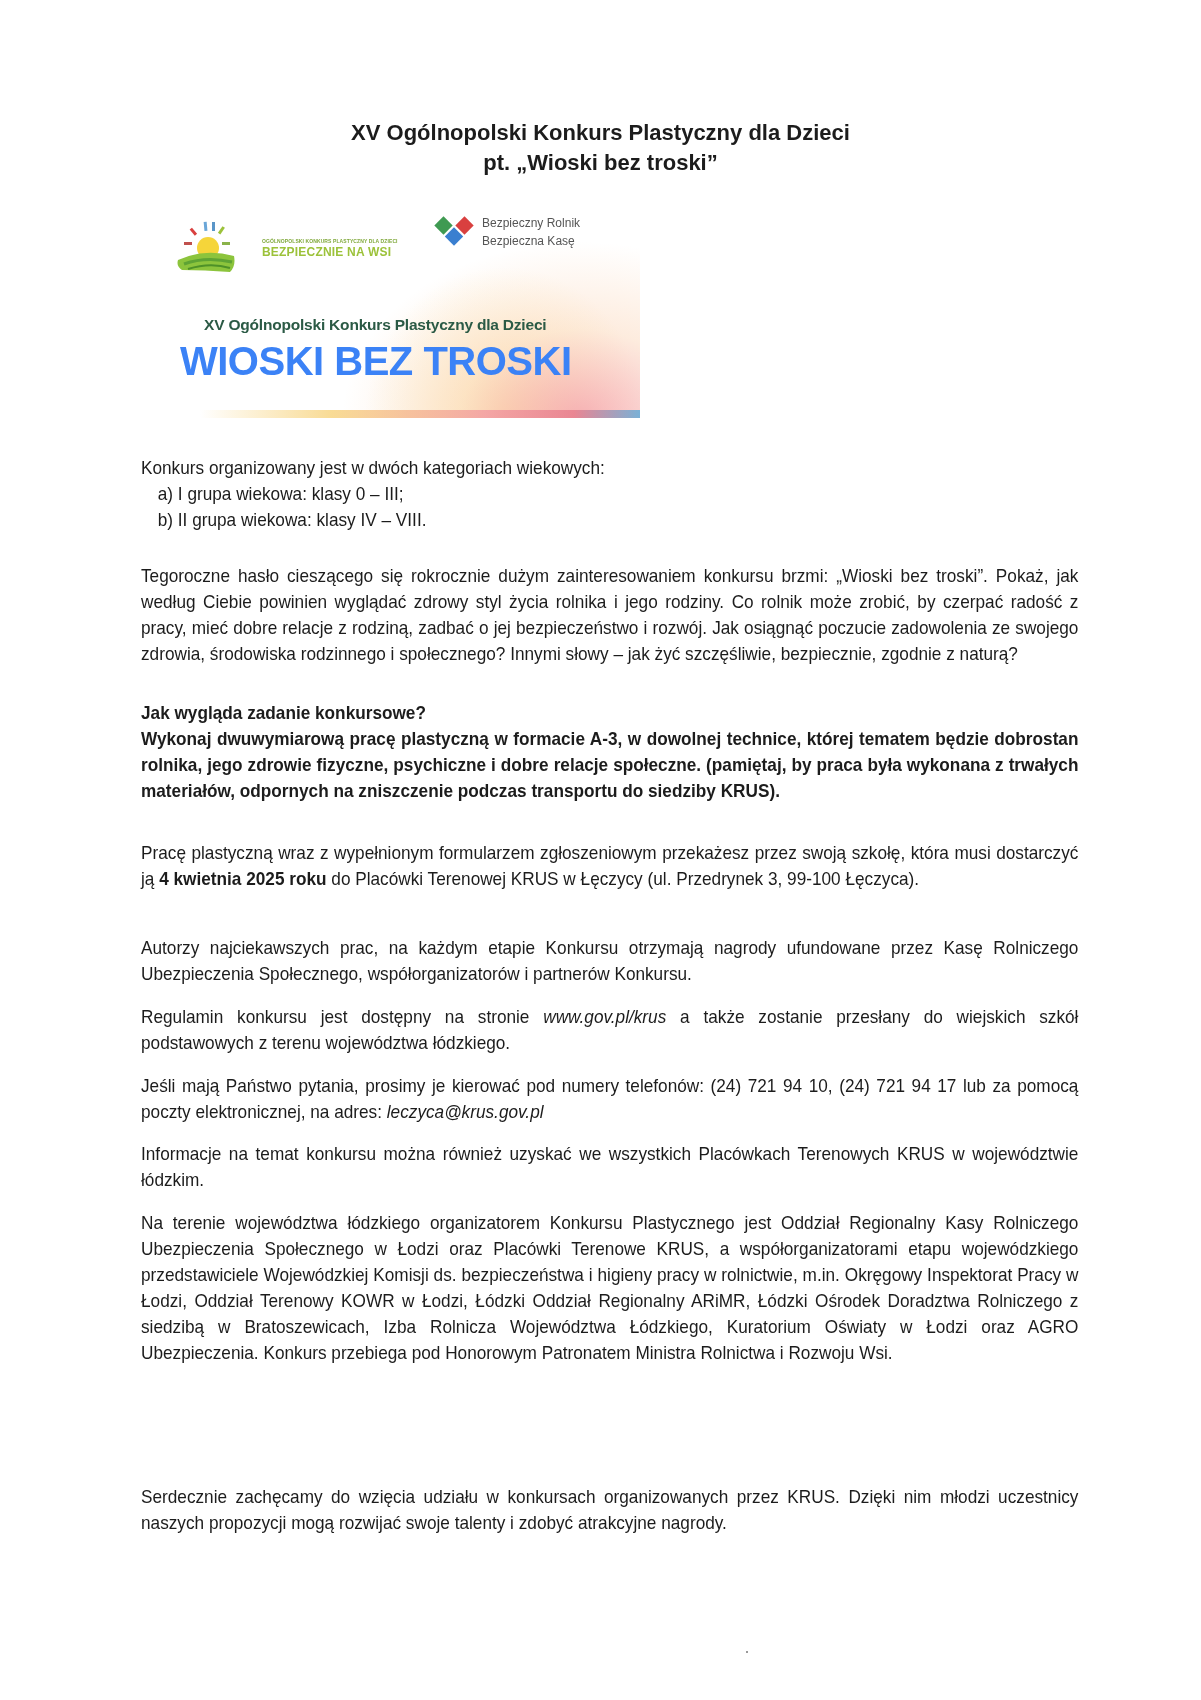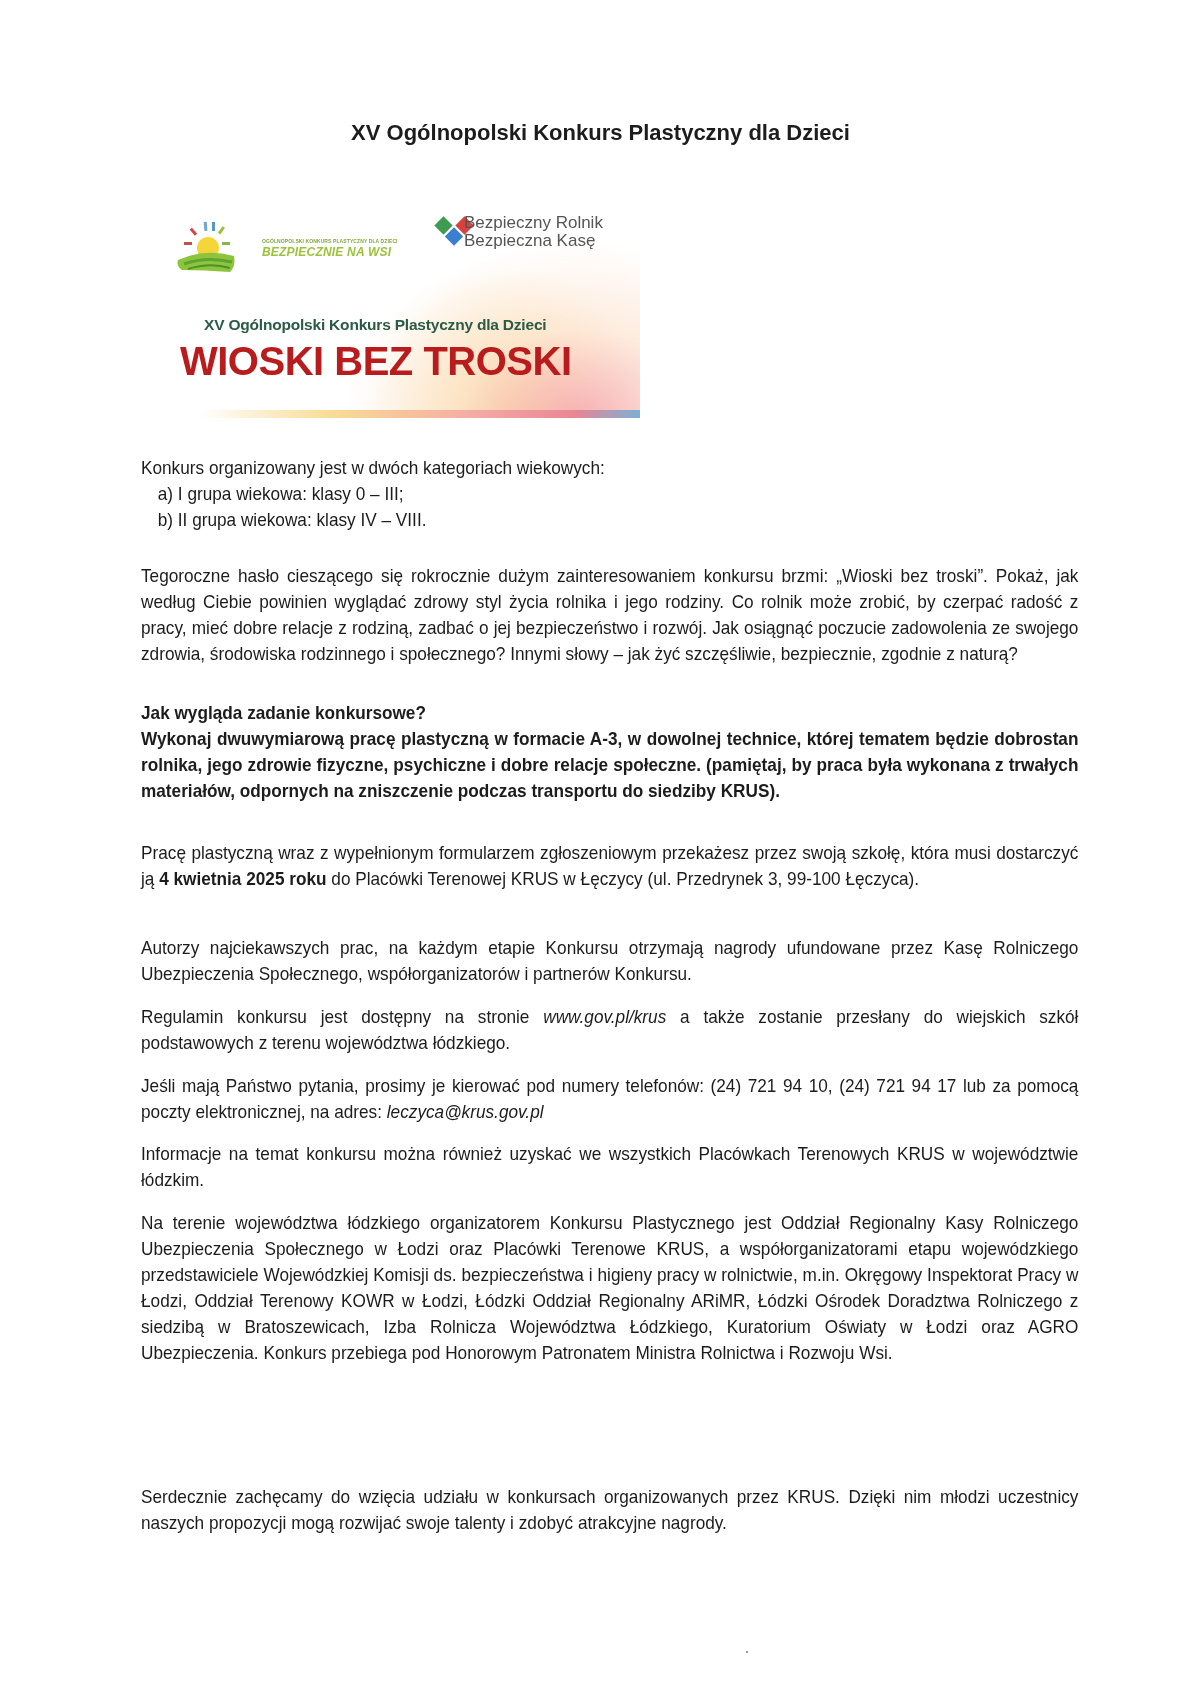--- a/index.html
+++ b/index.html
@@ -68,54 +68,53 @@
       font-weight: bold;
       color: #7fa83a;
       letter-spacing: 0.1px;
       white-space: nowrap;
     }
     .logo-left .big-text {
       position: absolute;
       left: 88px; top: 25px;
       font-size: 12px;
       font-weight: bold;
-      font-style: italic;
       color: #9cc23a;
       white-space: nowrap;
       letter-spacing: 0.2px;
     }
     .logo-right {
       position: absolute;
       left: 272px; top: 12px;
       width: 200px; height: 40px;
     }
     .logo-right svg { position: absolute; left: 0; top: 0; }
     .logo-right .txt {
       position: absolute;
-      left: 32px; top: 2px;
-      font-size: 17px;
+      left: 50px; top: 2px;
+      font-size: 12px;
       line-height: 18px;
       color: #555555;
       white-space: nowrap;
     }
     .banner-sub {
       position: absolute;
       left: 44px; top: 116px;
       font-size: 15.5px;
       font-weight: bold;
       color: #2b5a45;
       white-space: nowrap;
       letter-spacing: -0.2px;
     }
     .banner-main {
       position: absolute;
       left: 20px; top: 136px;
       font-size: 40px;
       font-weight: bold;
-      color: #b91c1c;
+      color: #3b82f6;
       white-space: nowrap;
       letter-spacing: -0.5px;
       line-height: 50px;
     }
     
     .side-text {
       position: absolute;
       left: 688px;
       top: 217px;
       width: 392px;
@@ -161,20 +160,21 @@
       background: #999;
     }
   </style>
 </head>
 <body>
 
 <div class="page">
 
   <div class="title">
     <div>XV Ogólnopolski Konkurs Plastyczny dla Dzieci</div>
+    <div>pt. „Wioski bez troski”</div>
   </div>
 
   <div class="banner">
     <div class="banner-bg"></div>
     <div class="banner-bottom"></div>
 
     <div class="logo-left">
       <svg width="80" height="60" viewBox="0 0 80 60">
         <circle cx="34" cy="28" r="11" fill="#f5d53a"></circle>
         <rect x="30" y="2" width="3" height="9" fill="#6aa6d8" transform="rotate(-5 31 6)"></rect>

